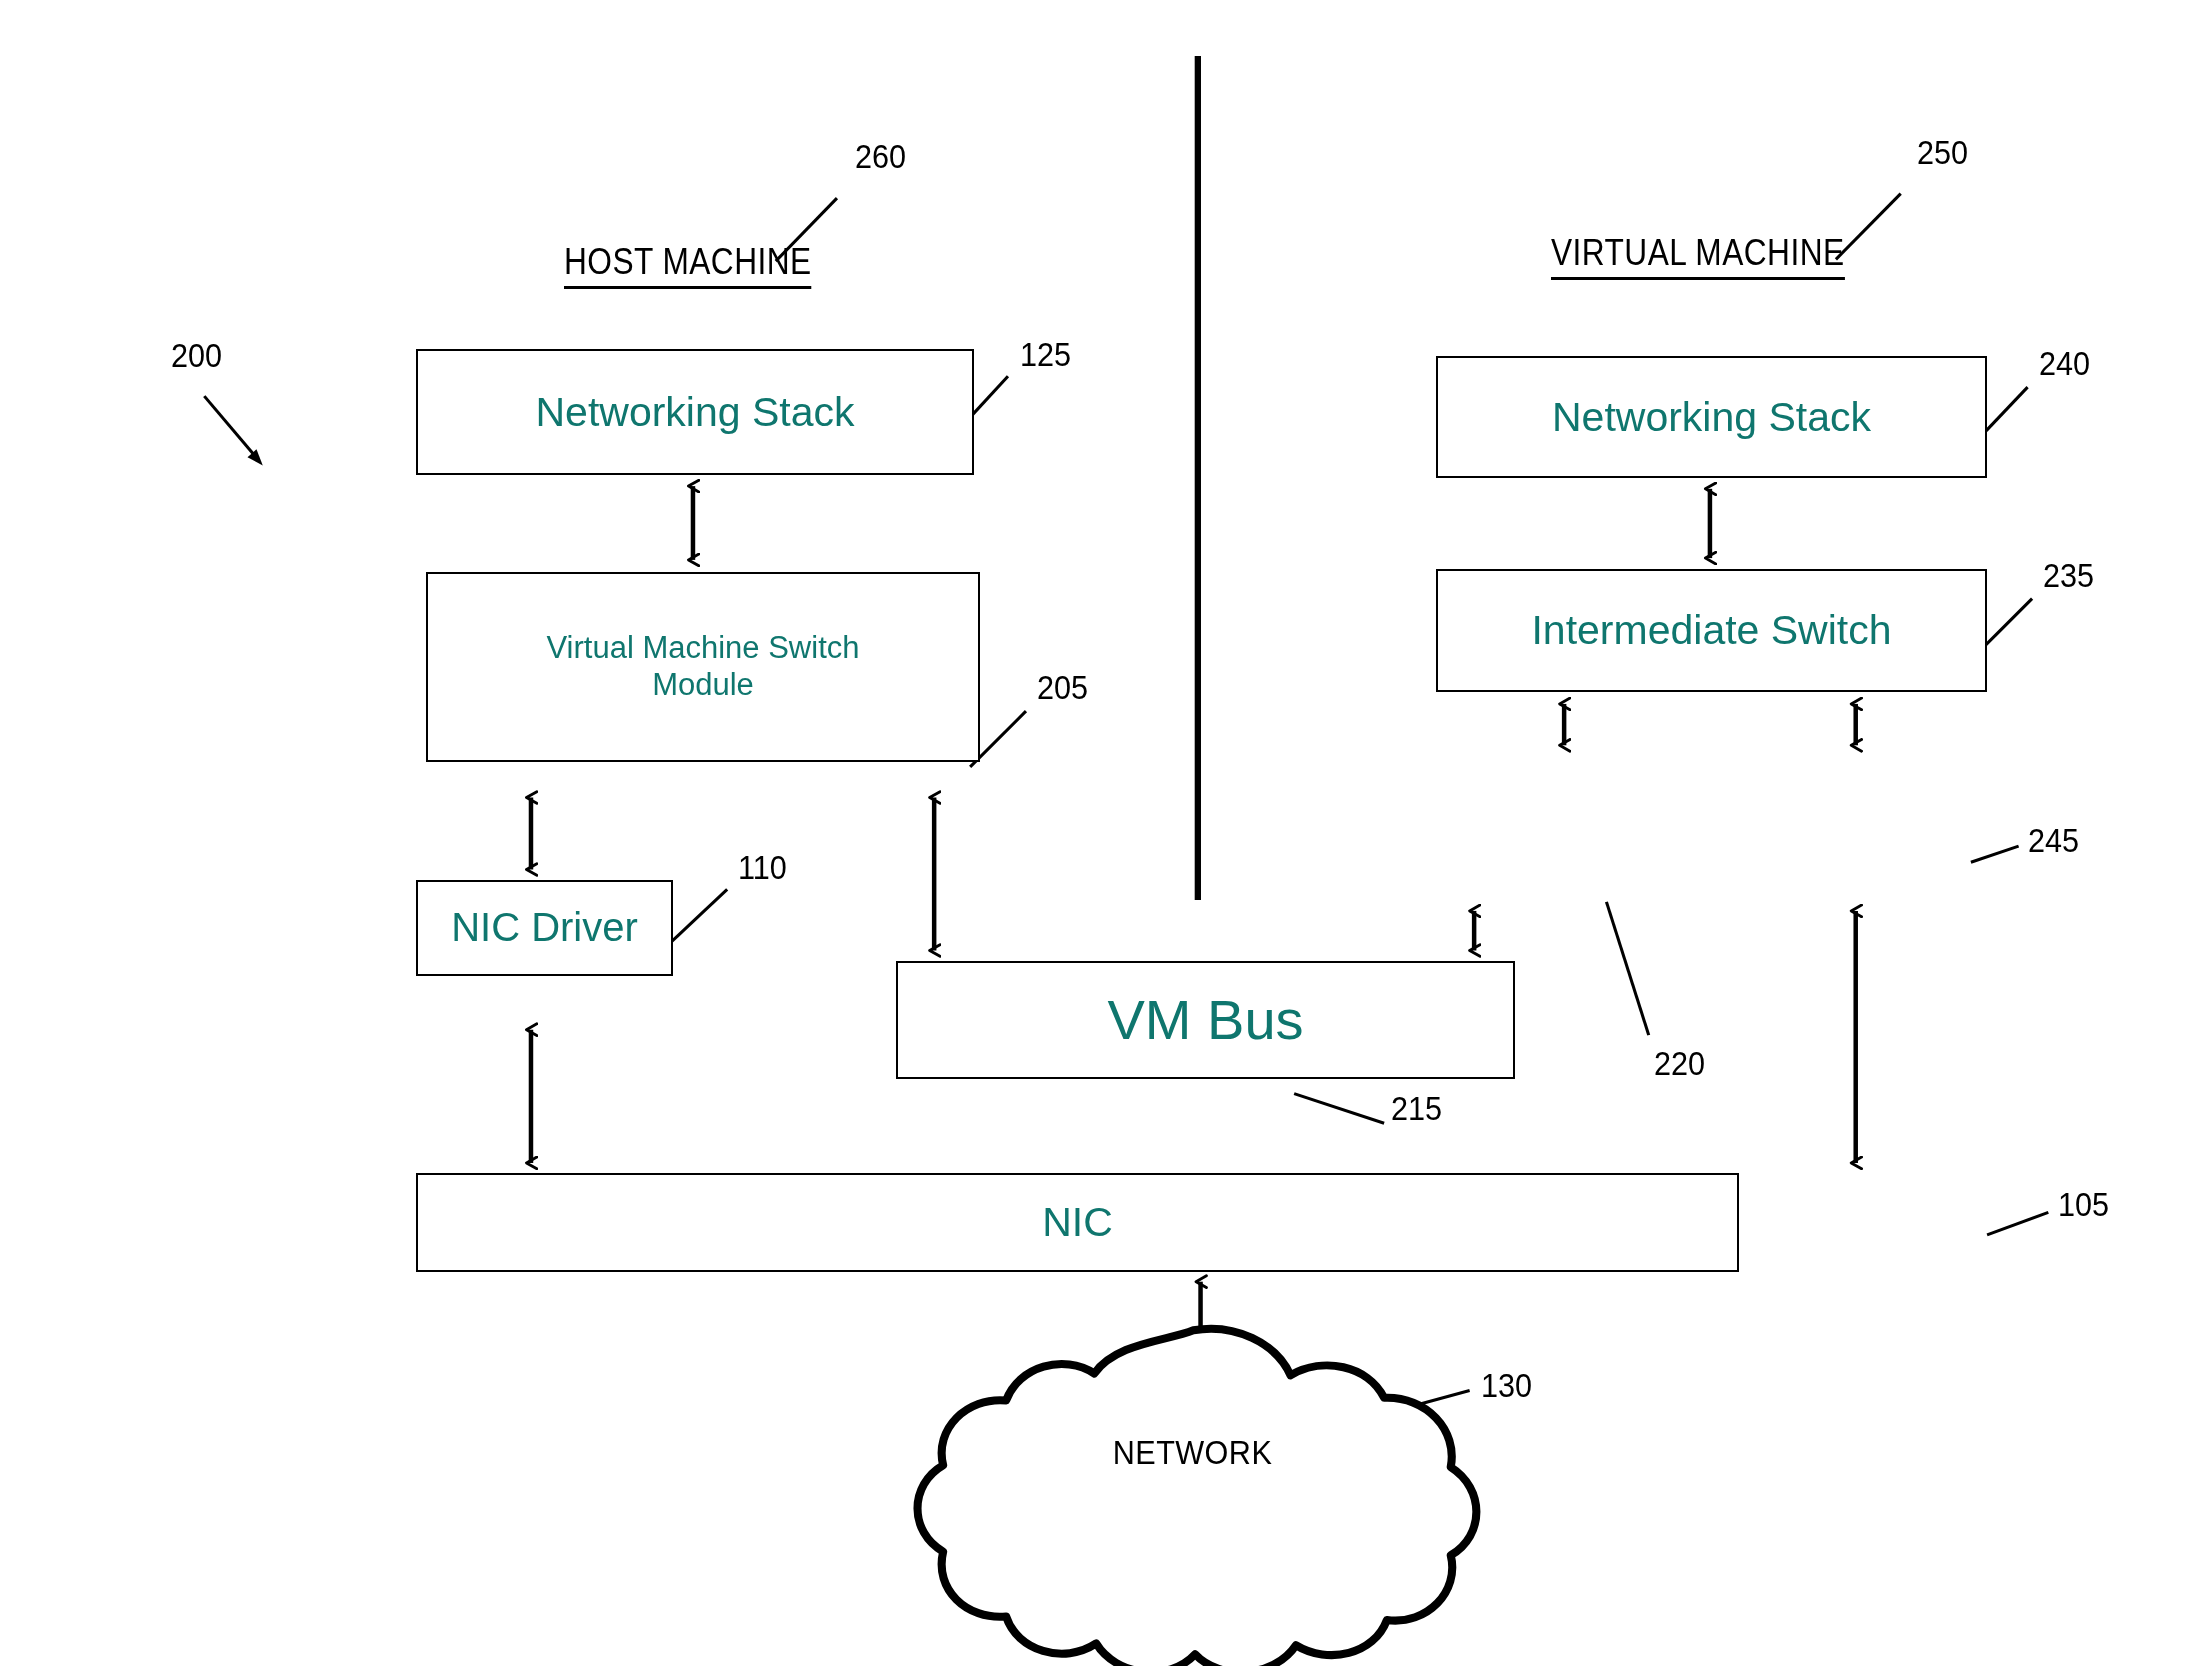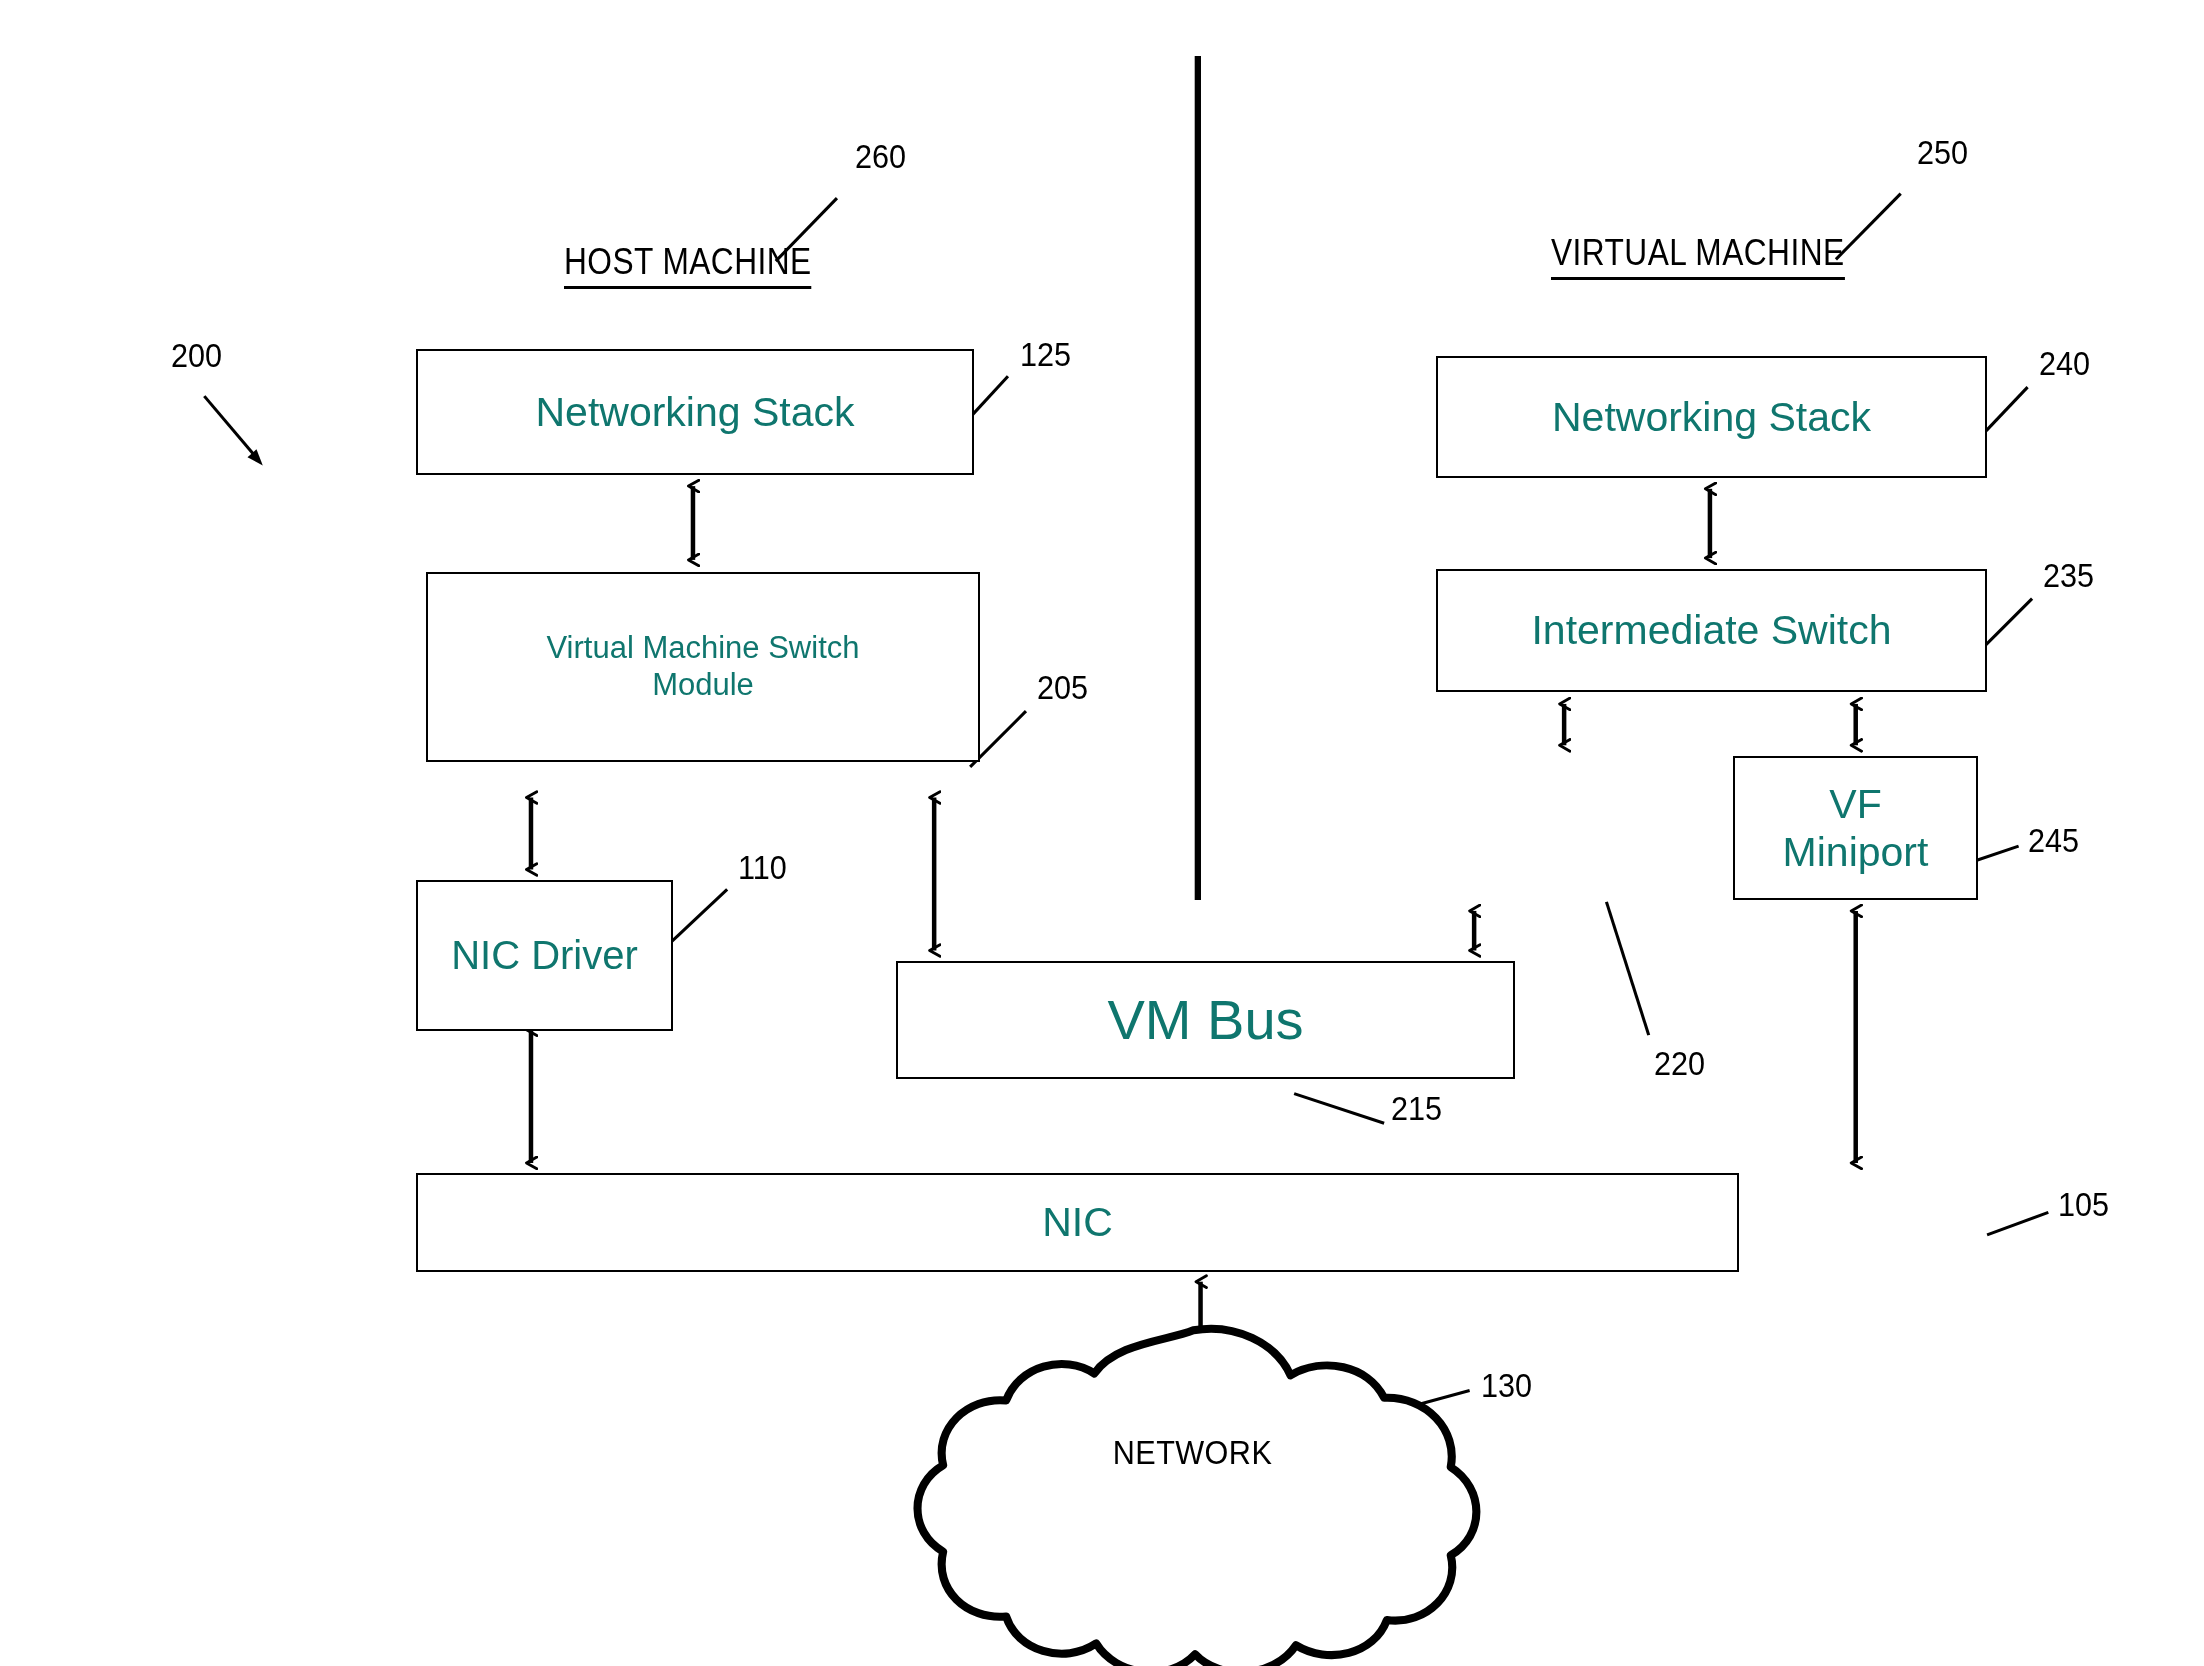--- a/index.html
+++ b/index.html
@@ -43,21 +43,21 @@
   }
   .box .box-label {
     display: block;
     padding: 0 9px;
     white-space: pre-line;
   }
 
   
   .b-netstack-host   { left: 416px;  top: 349px;  width: 558px; height: 126px;  font-size: 41px; }
   .b-vmswitch        { left: 426px;  top: 572px;  width: 554px; height: 190px;  font-size: 31px; }
-  .b-nicdriver       { left: 416px;  top: 880px;  width: 257px; height: 151px;  font-size: 40px; }
+  .b-nicdriver       { left: 416px;  top: 880px;  width: 257px; height: 96px;  font-size: 40px; }
   .b-vmbus           { left: 896px;  top: 961px; width: 619px; height: 118px;  font-size: 56px; }
   .b-netstack-vm     { left: 1436px; top: 356px;  width: 551px; height: 122px;  font-size: 41px; }
   .b-interdriver     { left: 1436px; top: 569px;  width: 551px; height: 123px;  font-size: 41px; }
   .b-nvsc            { left: 1440px; top: 756px;  width: 245px; height: 144px;  font-size: 41px; }
   .b-vfminiport      { left: 1733px; top: 756px;  width: 245px; height: 144px;  font-size: 41px; }
   .b-nic             { left: 416px;  top: 1173px; width: 1323px; height: 99px; font-size: 41px; }
 
   
   .section-title {
     position: absolute;
@@ -266,24 +266,20 @@
 
   <div class="box b-netstack-vm">
     <span class="box-label">Networking Stack</span>
   </div>
 
   <div class="box b-interdriver">
     <span class="box-label">Intermediate Switch</span>
   </div>
 
 
-  <div class="box b-vfminiport">
-    <span class="box-label">VF
-Miniport</span>
-  </div>
 
   <div class="box b-nic">
     <span class="box-label">NIC</span>
   </div>
 
   <div class="cloud-label">NETWORK</div>
 
   <div class="ref r-200">200</div>
   <div class="ref r-260">260</div>
   <div class="ref r-250">250</div>

